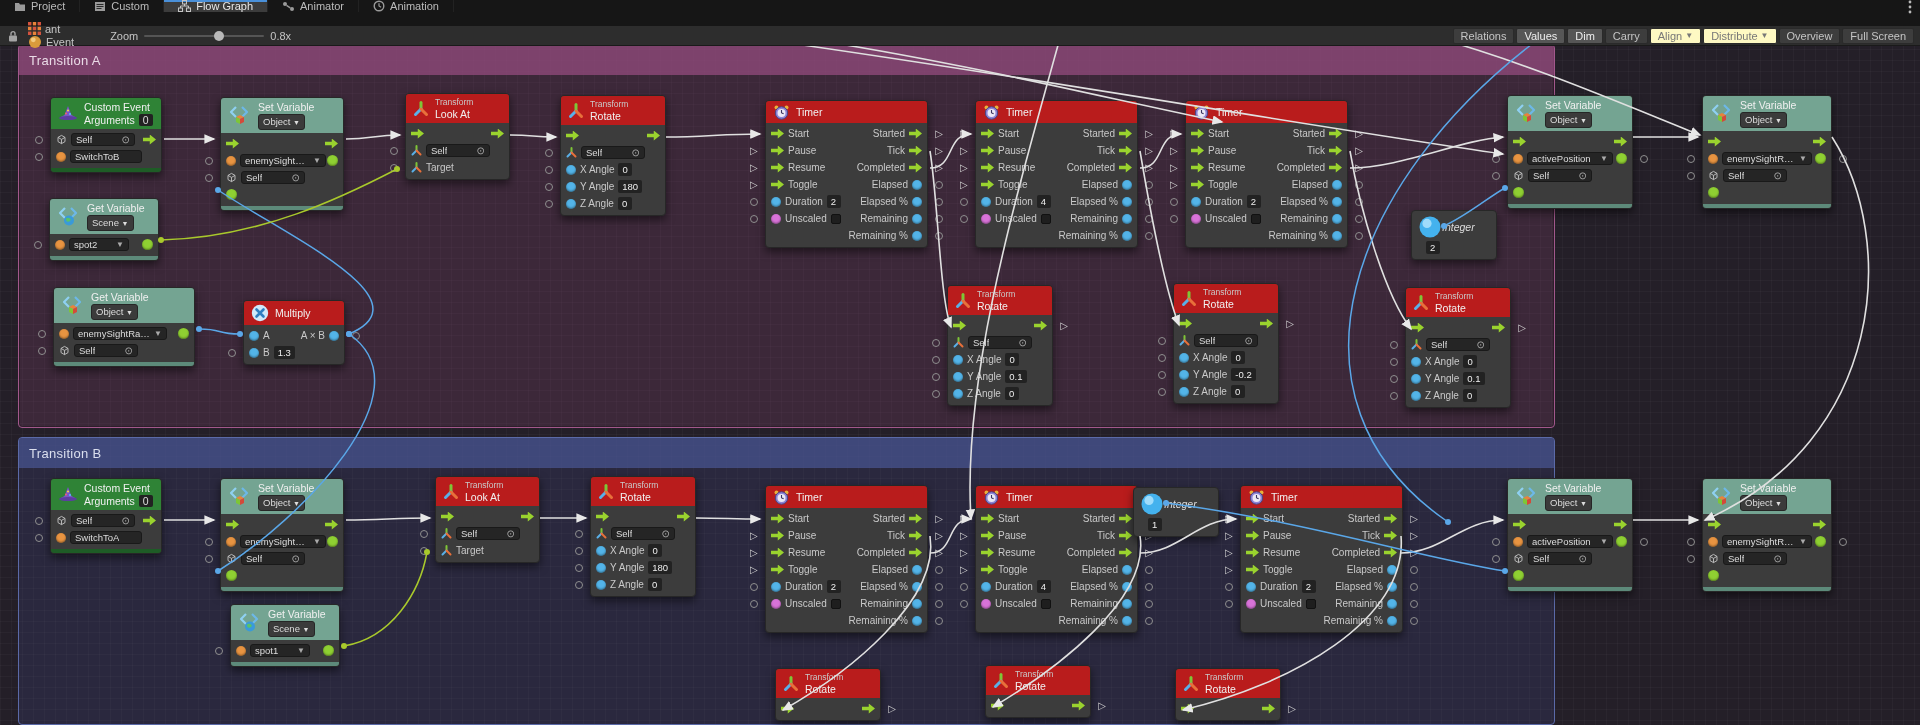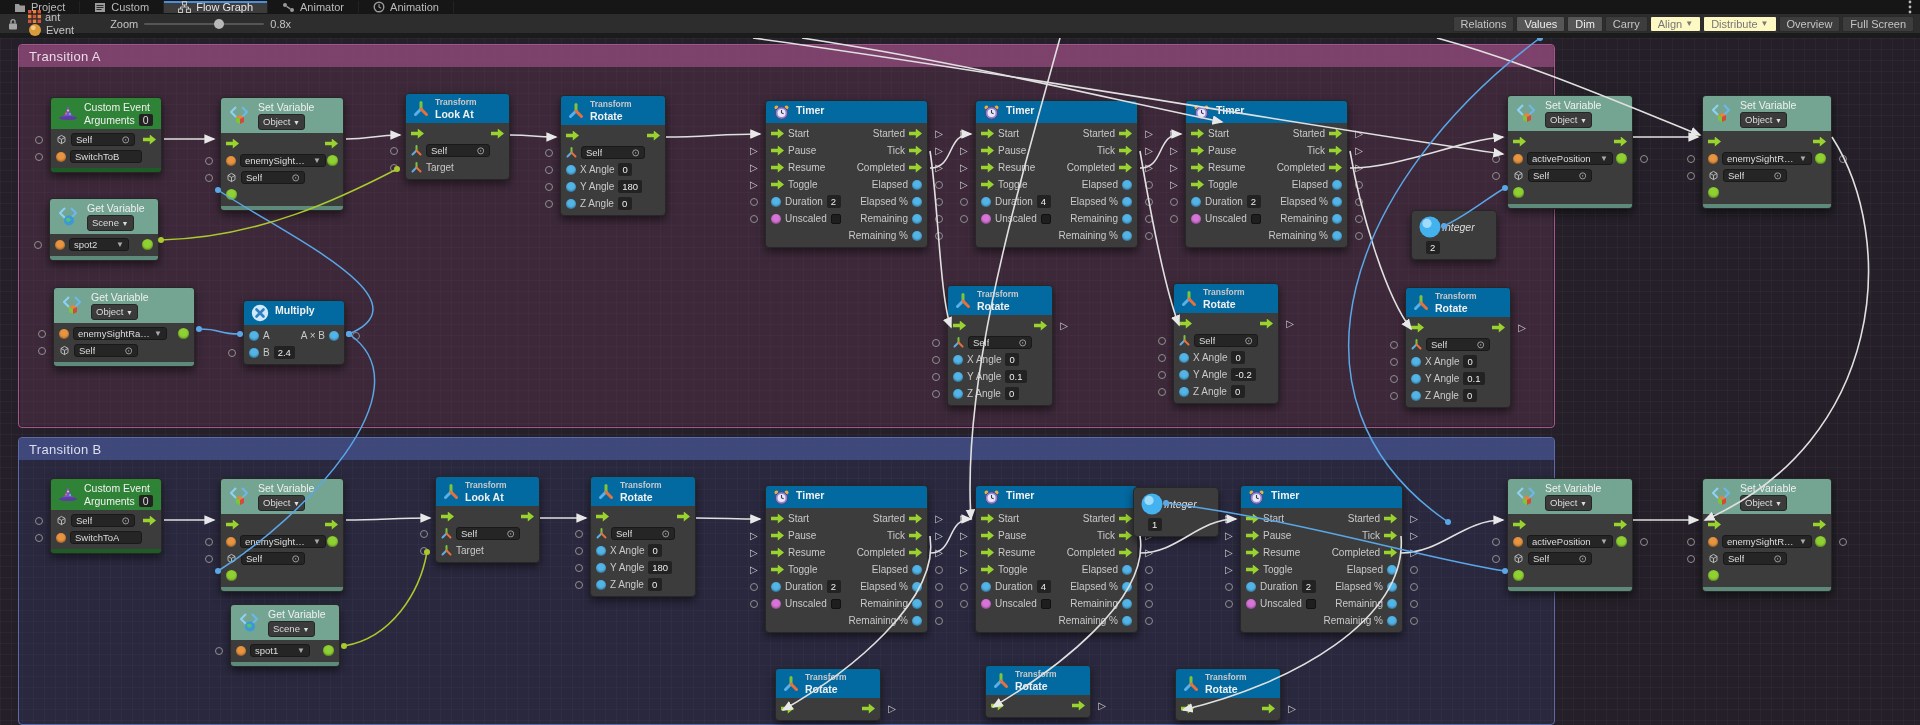--- a/index.html
+++ b/index.html
@@ -1,20 +1,20 @@
 <!DOCTYPE html>
 <html><head>
 <meta charset="utf-8">
 <style>
   * { margin:0; padding:0; box-sizing:border-box; }
   html,body { width:1920px; height:725px; overflow:hidden; background:#1b1b1b;
     font-family:"Liberation Sans", sans-serif; }
 
   
-  #tabbar { height:14px; background:#161616; display:flex; align-items:center; color:#bbb;
+  #tabbar { height:26px; background:#161616; display:flex; align-items:flex-start; color:#bbb;
     font-size:11px; position:relative; z-index:20; }
   .tab { display:flex; align-items:center; gap:5px; padding:0 14px; cursor:default;
     border-right:1px solid #222; }
   .tab.active { background:#3c3c3c; color:#e8e8e8; box-shadow:inset 0 2px 0 #4a90d9; }
   #tab-overflow { margin-left:auto; display:flex; align-items:center; padding:0 8px; }
 
   
   #toolbar { height:20px; background:#2d2d2d; border-bottom:1px solid #1a1a1a; display:flex;
     align-items:center; color:#c5c5c5; font-size:11px; position:relative; z-index:20; }
   .tb-left { display:flex; align-items:center; gap:10px; padding:0 8px; }
@@ -32,36 +32,36 @@
   
   #canvas { position:absolute; top:38px; left:0; width:1920px; height:687px;
     background-color:#241f28;
     background-image:
       linear-gradient(rgba(255,255,255,.028) 1px, transparent 1px),
       linear-gradient(90deg, rgba(255,255,255,.028) 1px, transparent 1px);
     background-size:11px 11px; overflow:hidden; }
   #world { position:absolute; top:-38px; left:0; width:1920px; height:725px; }
 
   .group { position:absolute; border-radius:4px; z-index:1; }
-  .group .ghead { height:22px; display:flex; align-items:center; padding:0 10px;
+  .group .ghead { height:30px; display:flex; align-items:center; padding:0 10px;
     font-size:13px; letter-spacing:.3px; border-radius:3px 3px 0 0; }
   .group.magenta { border:1px solid #a2588c; background:rgba(130,64,110,.26);
     box-shadow:inset 0 0 0 1px rgba(0,0,0,.25); }
   .group.magenta .ghead { background:rgba(160,80,135,.65); color:#eadbe7; }
   .group.blue { border:1px solid #5b6aa8; background:rgba(70,80,150,.20); }
   .group.blue .ghead { background:rgba(72,86,148,.7); color:#dbdfee; }
 
   
   .node { position:absolute; background:#3c3c3c; border:1px solid #272727; border-radius:4px;
     box-shadow:0 4px 9px rgba(0,0,0,.5); z-index:3; font-size:10px; color:#ccc; }
-  .nhead { display:flex; gap:6px; padding:3px 7px; border-radius:3px 3px 0 0; }
+  .nhead { display:flex; align-items:center; gap:6px; padding:3px 7px; border-radius:3px 3px 0 0; }
   .nhead .hcol { display:flex; flex-direction:column; gap:1px; min-width:0; }
   .nhead .htitle { font-size:10.5px; color:#f0f0f0; white-space:nowrap; }
   .nhead .hpre { font-size:8.5px; color:#c9c9c9; }
-  .nhead.dark { background:#0369a1;font-weight:bold; }
+  .nhead.dark { background:#b91c1c; }
   .nhead.green { background:#2f8336; }
   .nhead.teal { background:#74a492; }
   .hdd { background:#3b3b3b; border:1px solid #262626; border-radius:3px; color:#ddd;
     font-size:9.5px; padding:0 4px; align-self:flex-start; line-height:13px; }
   .hbadgeline { display:flex; gap:4px; align-items:center; font-size:10.5px; color:#f0f0f0; }
   .hbadge { background:#222; border-radius:2px; padding:0 4px; line-height:12px; color:#ddd; }
   .nfoot { height:4px; border-radius:0 0 3px 3px; }
   .nbody { padding:2px 0 3px; }
   .row { position:relative; height:17px; display:flex; align-items:center;
     justify-content:space-between; padding:0 5px; }
@@ -438,21 +438,21 @@
             <span class="rr">
               <span class="lbl">A × B</span>
               <span class="dot blue"></span>
             </span>
             <span class="ind r o"></span>
           </div>
           <div class="row">
             <span class="rl">
               <span class="dot blue"></span>
               <span class="lbl">B</span>
-              <span class="val">2.4</span>
+              <span class="val">1.3</span>
             </span>
             <span class="rr"></span>
             <span class="ind l o"></span>
           </div>
         </div>
       </div>
       <div class="node" style="left:405px;top:93px;width:105px">
         <div class="nhead dark">
           <span class="picon">
             <svg width="16" height="16">

